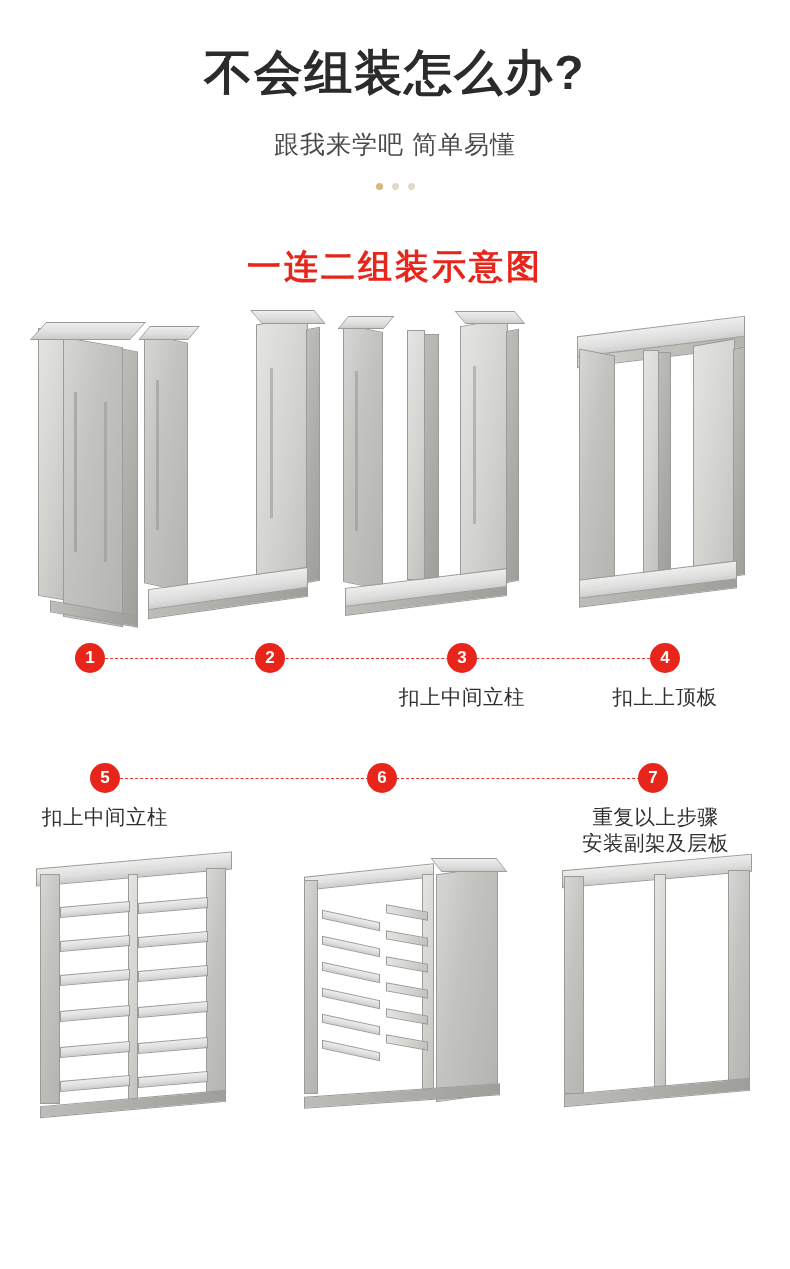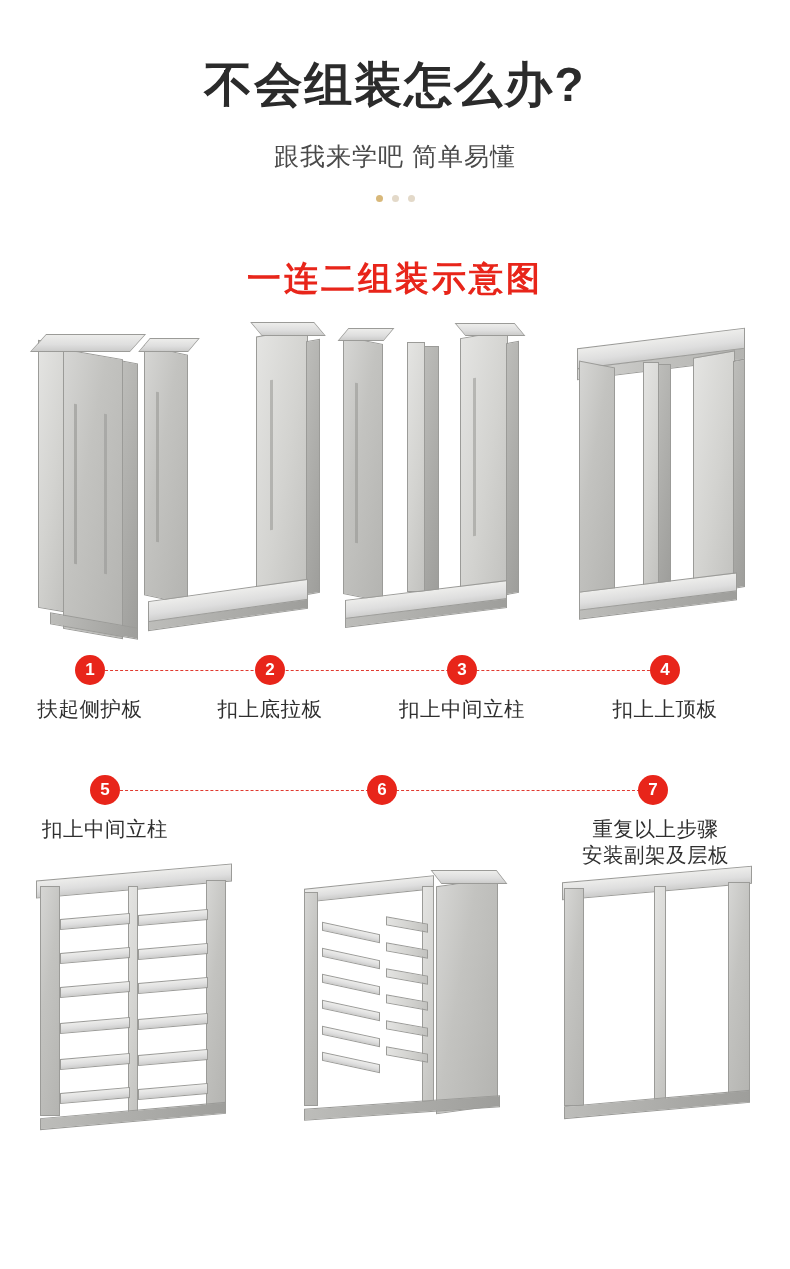--- a/index.html
+++ b/index.html
@@ -12,21 +12,21 @@
     height: 1269px;
     position: relative;
     font-family: "Liberation Sans", "DejaVu Sans", sans-serif;
     color: #333;
     overflow: hidden;
   }
 
   
   .header {
     text-align: center;
-    padding-top: 56px;
+    padding-top: 44px;
   }
   .main-title {
     font-size: 48px;
     font-weight: bold;
     color: #2b2b2b;
     letter-spacing: 2px;
     line-height: 1.2;
     margin: 0;
   }
   .sub-title {
@@ -212,24 +212,22 @@
 
     <div class="panel vlight" style="left:14px; top:244px; width:158px; height:20px; transform: skewY(-7deg);"></div>
     <div class="panel dark" style="left:14px; top:262px; width:158px; height:10px; transform: skewY(-7deg);"></div>
   </div>
 </div>
 
 <div class="steps-band">
   <div class="dash-line" style="left:90px; width:580px;"></div>
 
   <div class="badge" style="left:75px;">1</div>
-  <div class="step-label" style="left:0px; width:180px;">扶起侧护板</div>
 
   <div class="badge" style="left:255px;">2</div>
-  <div class="step-label" style="left:180px; width:180px;">扣上底拉板</div>
 
   <div class="badge" style="left:447px;">3</div>
   <div class="step-label" style="left:372px; width:180px;">扣上中间立柱</div>
 
   <div class="badge" style="left:650px;">4</div>
   <div class="step-label" style="left:575px; width:180px;">扣上上顶板</div>
 </div>
 
 <div class="steps-band second">
   <div class="dash-line" style="left:105px; width:545px;"></div>

